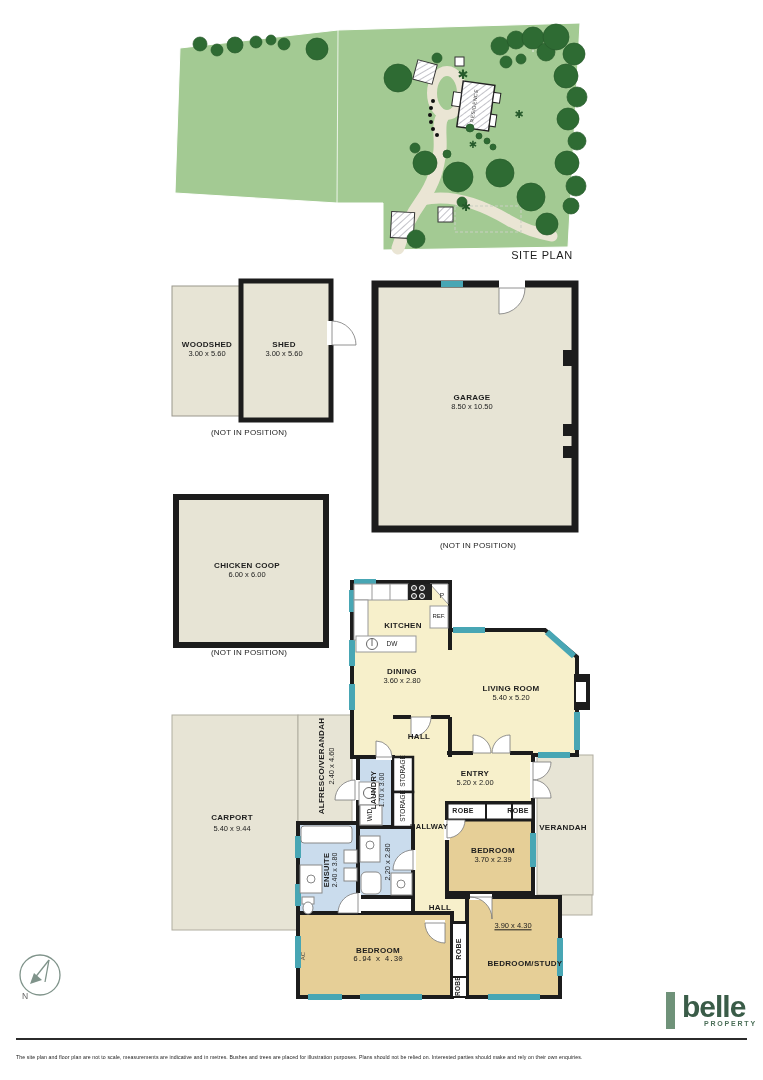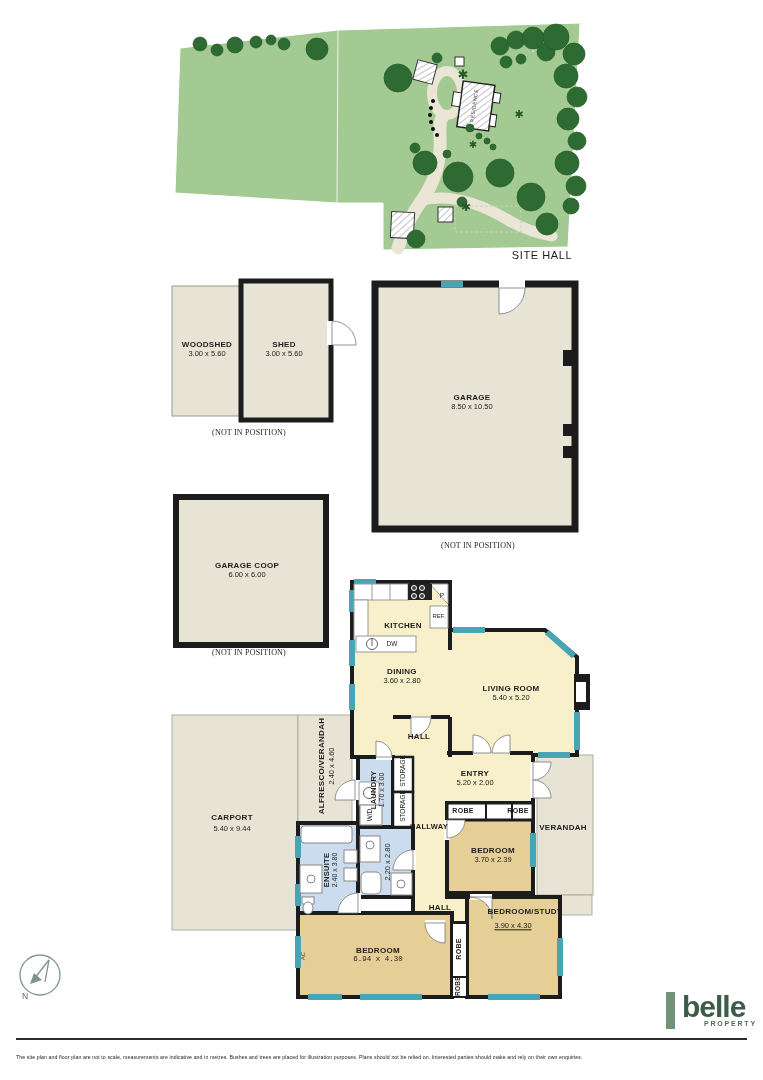--- a/index.html
+++ b/index.html
@@ -5,21 +5,21 @@
   html,body{margin:0;padding:0;background:#fff;}
   .page{position:relative;width:763px;height:1080px;background:#ffffff;overflow:hidden;
         font-family:"Liberation Sans",sans-serif;}
   svg{position:absolute;left:0;top:0;}
   .lbl{position:absolute;color:#1d1d1d;white-space:nowrap;text-align:center;
        transform:translate(-50%,-50%);line-height:1.25;}
   .nm{font-weight:bold;font-size:8px;letter-spacing:.3px;}
   .dm{font-size:7.5px;}
   .sm{font-size:6.5px;}
   .rot{transform:translate(-50%,-50%) rotate(-90deg);}
-  .nip{font-size:8px;letter-spacing:.2px;font-family:Liberation Serif, serif;}
+  .nip{font-size:8px;letter-spacing:.2px;}
   .site-label{font-size:11px;letter-spacing:.6px;}
   .title{position:absolute;left:18px;top:1008px;font-size:21.5px;color:#222;}
   .hr{position:absolute;left:16px;top:1038px;width:731px;height:2px;background:#2b2b2b;}
   .disclaimer{position:absolute;left:16px;top:1054px;font-size:5.2px;color:#222;letter-spacing:.1px;}
   .brand-bar{position:absolute;left:666px;top:992px;width:9px;height:37px;background:#6f9279;}
   .brand-name{position:absolute;left:682px;top:990px;font-size:30px;font-weight:bold;
               color:#3a5c48;letter-spacing:-1px;}
   .brand-sub{position:absolute;left:704px;top:1020px;font-size:7px;font-weight:bold;
              letter-spacing:1.8px;color:#4c6f59;}
   .gray{color:#444;}
@@ -265,33 +265,33 @@
 
   <g>
     <circle cx="40" cy="975" r="20" fill="none" stroke="#7f938a" stroke-width="1.3"></circle>
     <path d="M49,960 L34,979" stroke="#7f938a" stroke-width="1.3" fill="none"></path>
     <path d="M30,984 L34,973 L42,980 Z" fill="#7f938a"></path>
     <path d="M49,960 L45,982" stroke="#7f938a" stroke-width="1.3" fill="none"></path>
     <text x="22" y="999" font-size="8.5" fill="#666">N</text>
   </g>
 </svg>
 
-<div class="lbl site-label" style="left:542px;top:256px;">SITE HALL</div>
+<div class="lbl site-label" style="left:542px;top:256px;">SITE PLAN</div>
 
 <div class="lbl nm" style="left:207px;top:345px;">WOODSHED</div>
 <div class="lbl dm" style="left:207px;top:354px;">3.00 x 5.60</div>
 <div class="lbl nm" style="left:284px;top:345px;">SHED</div>
 <div class="lbl dm" style="left:284px;top:354px;">3.00 x 5.60</div>
 <div class="lbl nip" style="left:249px;top:433px;">(NOT IN POSITION)</div>
 
 <div class="lbl nm" style="left:472px;top:398px;">GARAGE</div>
 <div class="lbl dm" style="left:472px;top:407px;">8.50 x 10.50</div>
 <div class="lbl nip" style="left:478px;top:546px;">(NOT IN POSITION)</div>
 
-<div class="lbl nm" style="left:247px;top:566px;">GARAGE COOP</div>
+<div class="lbl nm" style="left:247px;top:566px;">CHICKEN COOP</div>
 <div class="lbl dm" style="left:247px;top:575px;">6.00 x 6.00</div>
 <div class="lbl nip" style="left:249px;top:653px;">(NOT IN POSITION)</div>
 
 <div class="lbl nm" style="left:403px;top:618px;margin-top:8px;">KITCHEN</div>
 <div class="lbl nm" style="left:402px;top:672px;">DINING</div>
 <div class="lbl dm" style="left:402px;top:681px;">3.60 x 2.80</div>
 <div class="lbl nm" style="left:511px;top:689px;">LIVING ROOM</div>
 <div class="lbl dm" style="left:511px;top:698px;">5.40 x 5.20</div>
 <div class="lbl nm" style="left:419px;top:737px;">HALL</div>
 <div class="lbl nm" style="left:475px;top:774px;">ENTRY</div>
@@ -300,21 +300,21 @@
 <div class="lbl nm" style="left:463px;top:811px;font-size:7px;">ROBE</div>
 <div class="lbl nm" style="left:518px;top:811px;font-size:7px;">ROBE</div>
 <div class="lbl nm" style="left:493px;top:851px;">BEDROOM</div>
 <div class="lbl dm" style="left:493px;top:860px;">3.70 x 2.39</div>
 <div class="lbl nm" style="left:563px;top:828px;">VERANDAH</div>
 <div class="lbl nm" style="left:232px;top:818px;">CARPORT</div>
 <div class="lbl dm" style="left:232px;top:829px;">5.40 x 9.44</div>
 <div class="lbl nm" style="left:440px;top:908px;">HALL</div>
 <div class="lbl nm" style="left:378px;top:951px;">BEDROOM</div>
 <div class="lbl dm" style="left:378px;top:960px;font-family:Liberation Mono, monospace;">6.94 x 4.30</div>
-<div class="lbl nm" style="left:513px;top:912px;padding-left:24px;">BEDROOM/STUDY</div>
+<div class="lbl nm" style="left:513px;top:964px;padding-left:24px;">BEDROOM/STUDY</div>
 <div class="lbl dm" style="left:513px;top:926px;text-decoration:underline;">3.90 x 4.30</div>
 
 <div class="lbl sm" style="left:442px;top:596px;">P</div>
 <div class="lbl" style="left:439px;top:617px;font-size:6px;">REF.</div>
 <div class="lbl sm" style="left:392px;top:644px;">DW</div>
 
 <div class="lbl rot" style="left:327px;top:766px;">
   <div class="nm">ALFRESCO/VERANDAH</div>
   <div class="dm">2.40 x 4.60</div>
 </div>

